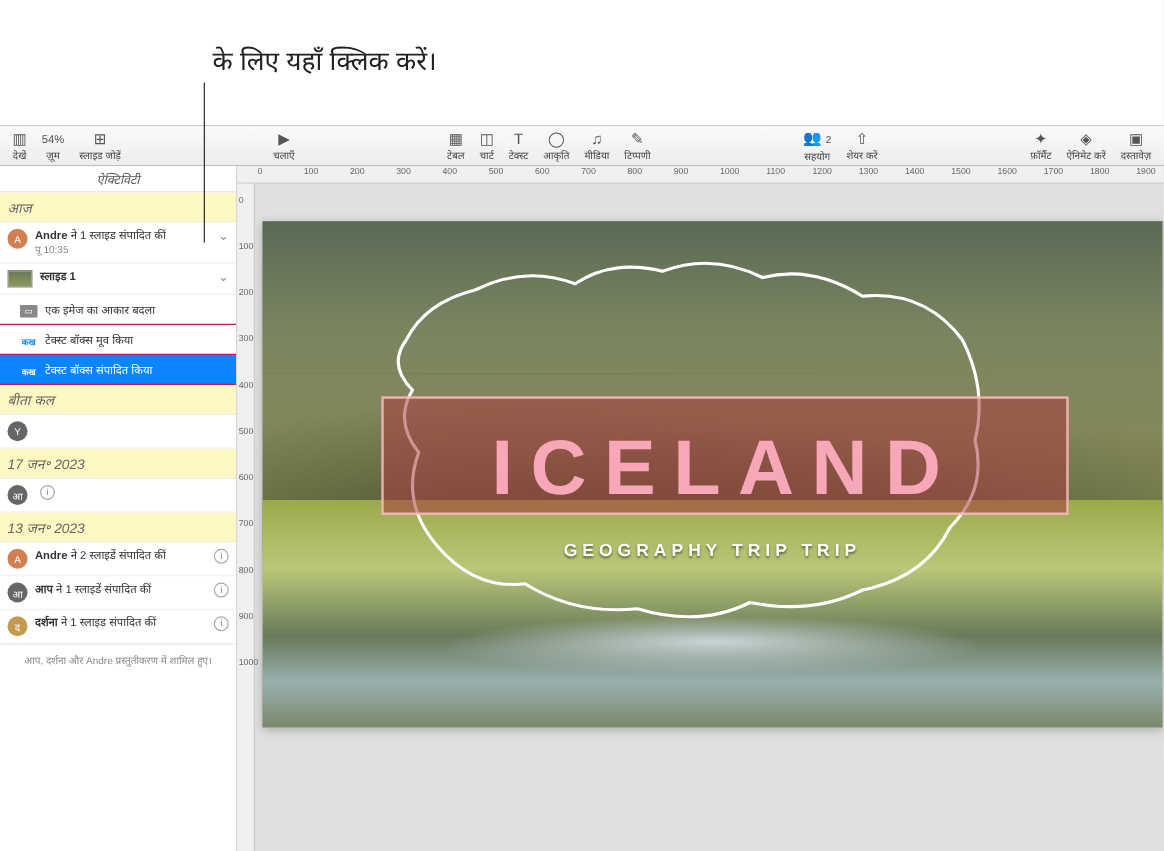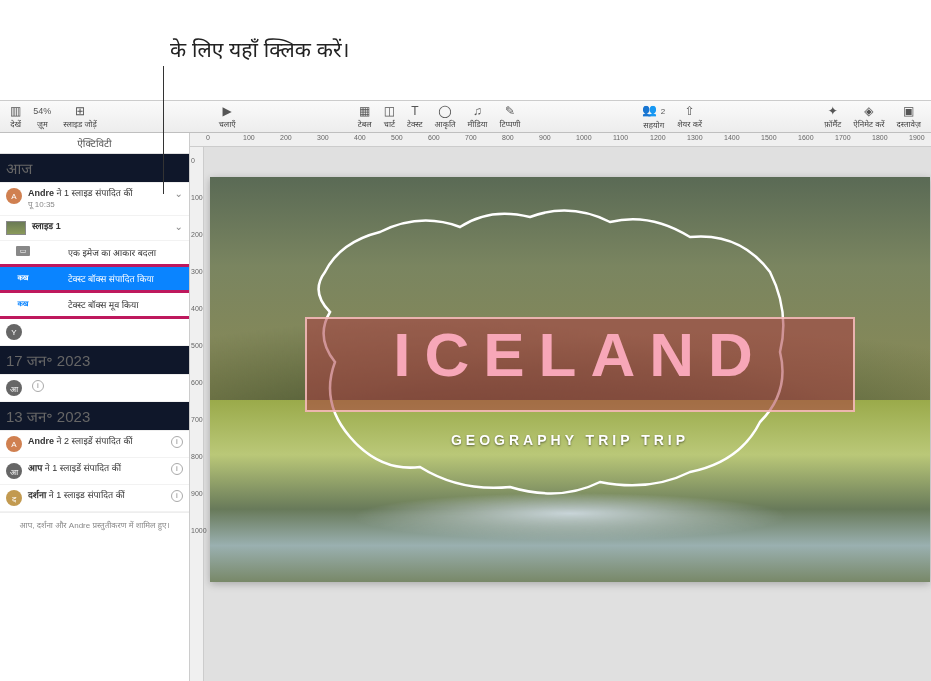--- a/index.html
+++ b/index.html
@@ -15,29 +15,29 @@
 
 .toolbar { height: 32px; background: linear-gradient(#fafafa,#ededed); border-bottom: 1px solid #bfbfbf; display: flex; align-items: center; padding: 0 4px; font-size: 8px; color: #444; }
 .tbtn { display: flex; flex-direction: column; align-items: center; justify-content: center; padding: 0 6px; height: 100%; cursor: default; }
 .tbtn .ico { font-size: 12px; line-height: 12px; color: #555; margin-bottom: 1px; }
 .tbtn .lbl { font-size: 8px; white-space: nowrap; }
 .tspace { flex: 1; }
 
 
 .body { flex: 1; display: flex; min-height: 0; }
 .sidebar { width: 190px; background: #fff; border-right: 1px solid #ccc; display: flex; flex-direction: column; font-size: 10px; color: #333; overflow: hidden; }
-.sb-title { text-align: center; font-size: 10px; padding: 3px 0; border-bottom: 1px solid #e0e0e0; color: #555; }
+.sb-title { text-align: center; font-size: 10px; padding: 3px 0; border-bottom: 1px solid #e0e0e0; color: #555; font-style: italic; }
 .sb-scroll { flex:1; overflow-y: auto; }
-.sb-section { padding: 4px 6px; font-size: 15px; color: #666; background: #0f172a; border-bottom: 1px solid #eee; }
+.sb-section { padding: 4px 6px; font-size: 11px; color: #666; background: #fef9c3; border-bottom: 1px solid #eee; font-style: italic; }
 .sb-row { display: flex; align-items: flex-start; padding: 5px 6px; border-bottom: 1px solid #f2f2f2; position: relative; }
 .sb-row .avatar { width: 16px; height: 16px; border-radius: 50%; background: #aaa; margin-right: 6px; flex: 0 0 auto; font-size: 8px; display:flex;align-items:center;justify-content:center;color:#fff; }
 .sb-row .txt { flex: 1; font-size: 9px; line-height: 1.3; }
 .sb-row .txt .sub { color: #888; font-size: 8px; }
 .sb-row .chev { font-size: 10px; color: #888; }
-.sb-indent { padding-left: 16px; display: flex; align-items: flex-start; padding-top:5px; padding-bottom:5px; padding-right:6px; border-bottom:3px solid #be185d; font-size:9px;gap:32px; }
+.sb-indent { padding-left: 16px; display: flex; align-items: flex-end; padding-top:5px; padding-bottom:5px; padding-right:6px; border-bottom:1px solid #be185d; font-size:9px; }
 .sb-indent.sel { background:#0a84ff; color:#fff; }
 .sb-indent .mico { width:14px; height:10px; margin-right:6px; background:#888; border-radius:1px; flex:0 0 auto; display:flex;align-items:center;justify-content:center;font-size:7px;color:#fff; }
 .sb-indent .mico.txticon { background:none; color:#0a84ff; font-weight:bold; }
 .sb-indent.sel .mico.txticon { color:#fff; }
 .sb-footer { padding: 6px; font-size: 8px; color: #888; text-align:center; border-top:1px solid #eee; }
 .info-ico { width:12px;height:12px;border:1px solid #aaa;border-radius:50%;font-size:8px;line-height:10px;text-align:center;color:#888;flex:0 0 auto;margin-left:4px; }
 
 
 .canvas-wrap { flex: 1; display: flex; flex-direction: column; background: #e8e8e8; }
 .ruler-h { height: 14px; background: #f0f0f0; border-bottom:1px solid #ccc; position: relative; font-size:7px; color:#666; overflow:hidden; }
@@ -49,21 +49,21 @@
 .slide { width: 720px; height: 405px; background: linear-gradient(180deg, #6b7a5a 0%, #7a8560 20%, #a39a5c 45%, #8a9a4a 60%, #b8c090 75%, #7a8a6a 100%); position: relative; box-shadow: 0 2px 8px rgba(0,0,0,.25); overflow:hidden; }
 
 
 .sky { position:absolute; top:0;left:0;right:0;height:55%; background: linear-gradient(180deg,#5a6a55 0,#7a8560 40%,#8a8a55 100%); }
 .hills { position:absolute; top:30%; left:0;right:0;height:35%; background: radial-gradient(ellipse at 30% 100%, #3a4a2a 0%, transparent 60%), radial-gradient(ellipse at 70% 100%, #4a5a35 0%, transparent 55%); }
 .fg { position:absolute; bottom:0;left:0;right:0;height:45%; background: linear-gradient(180deg, #9aaa4a 0%, #bac878 30%, #687a5a 60%, #9ab0b0 80%, #788868 100%); }
 .river { position:absolute; bottom:8%; left:20%; width:60%; height:18%; background: radial-gradient(ellipse at center,#c8d4d8 0%,rgba(200,212,216,0) 70%); border-radius: 50% 50% 40% 40%; transform: perspective(200px) rotateX(50deg); }
 .outline { position:absolute; top: 15px; left: 80px; width: 520px; height: 330px; }
 .outline svg { width:100%; height:100%; }
 
-.title-box { position:absolute; top: 140px; left: 95px; width: 550px; height: 95px; background: rgba(170,60,65,0.55); border: 2px solid rgba(255,200,200,0.8); display:flex; align-items:flex-start; justify-content:center; }
+.title-box { position:absolute; top: 140px; left: 95px; width: 550px; height: 95px; background: rgba(170,60,65,0.55); border: 2px solid rgba(255,200,200,0.8); display:flex; align-items:flex-end; justify-content:center; }
 .title-text { font-size: 62px; font-weight: 700; letter-spacing: 14px; color: #f7a7b8; font-family: Impact, "Arial Black", sans-serif; }
 .subtitle { position:absolute; top: 255px; left: 0; right: 0; text-align:center; font-size: 14px; font-weight:600; letter-spacing: 4px; color: #fff; text-shadow: 0 1px 2px rgba(0,0,0,.5); }
 
 
 .thumb { width:20px; height:14px; background: linear-gradient(#6a7a55,#8a9a5a); border:1px solid #888; margin-right:6px; flex:0 0 auto; }
 </style>
 </head>
 <body>
 
 <div class="callout">
@@ -162,30 +162,31 @@
           <div class="thumb"></div>
           <div class="txt"><b>स्लाइड 1</b></div>
           <span class="chev">⌄</span>
         </div>
 
         <div class="sb-indent">
           <div class="mico">▭</div>
           <span>एक इमेज का आकार बदला</span>
         </div>
 
+        <div class="sb-indent">
+          <div class="mico txticon">कख</div>
+          <span>टेक्स्ट बॉक्स मूव किया</span>
+        </div>
+
         <div class="sb-indent sel">
           <div class="mico txticon">कख</div>
           <span>टेक्स्ट बॉक्स संपादित किया</span>
         </div>
 
-        <div class="sb-indent">
-          <div class="mico txticon">कख</div>
-          <span>टेक्स्ट बॉक्स मूव किया</span>
-        </div>
-
+        <div class="sb-section">बीता कल</div>
 
         <div class="sb-row">
           <div class="avatar" style="background:#666;">Y</div>
         </div>
 
         <div class="sb-section">17 जन॰ 2023</div>
 
         <div class="sb-row">
           <div class="avatar" style="background:#666;">आ</div>
           <div class="info-ico">i</div>

